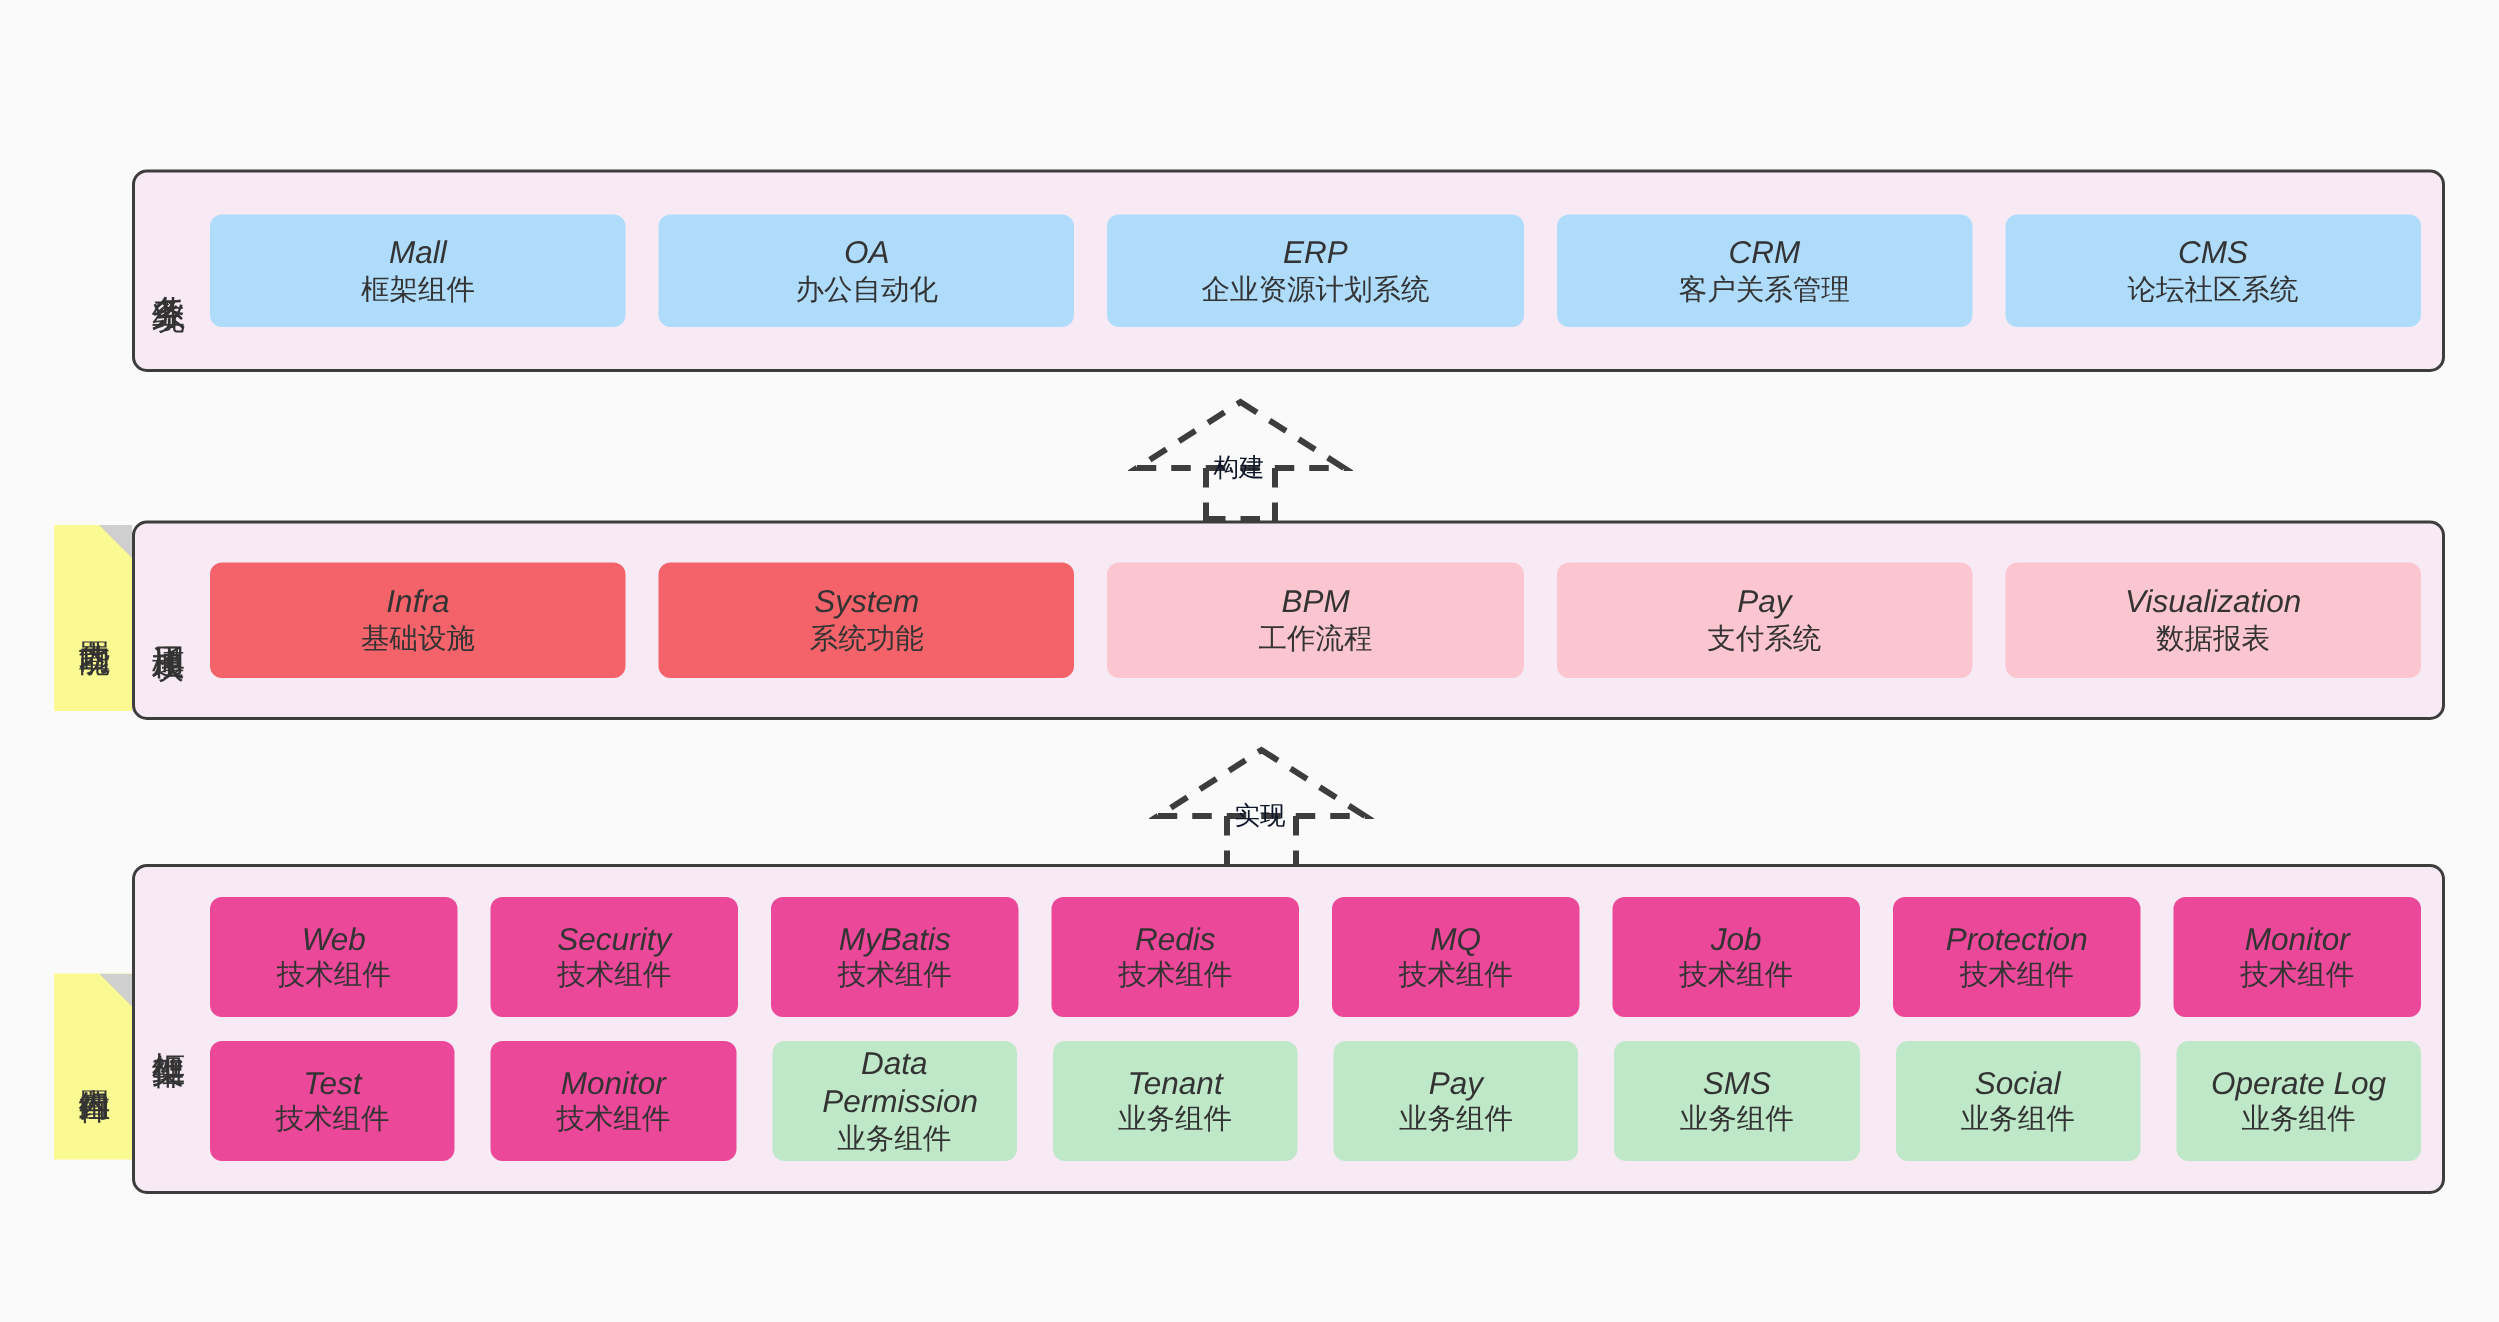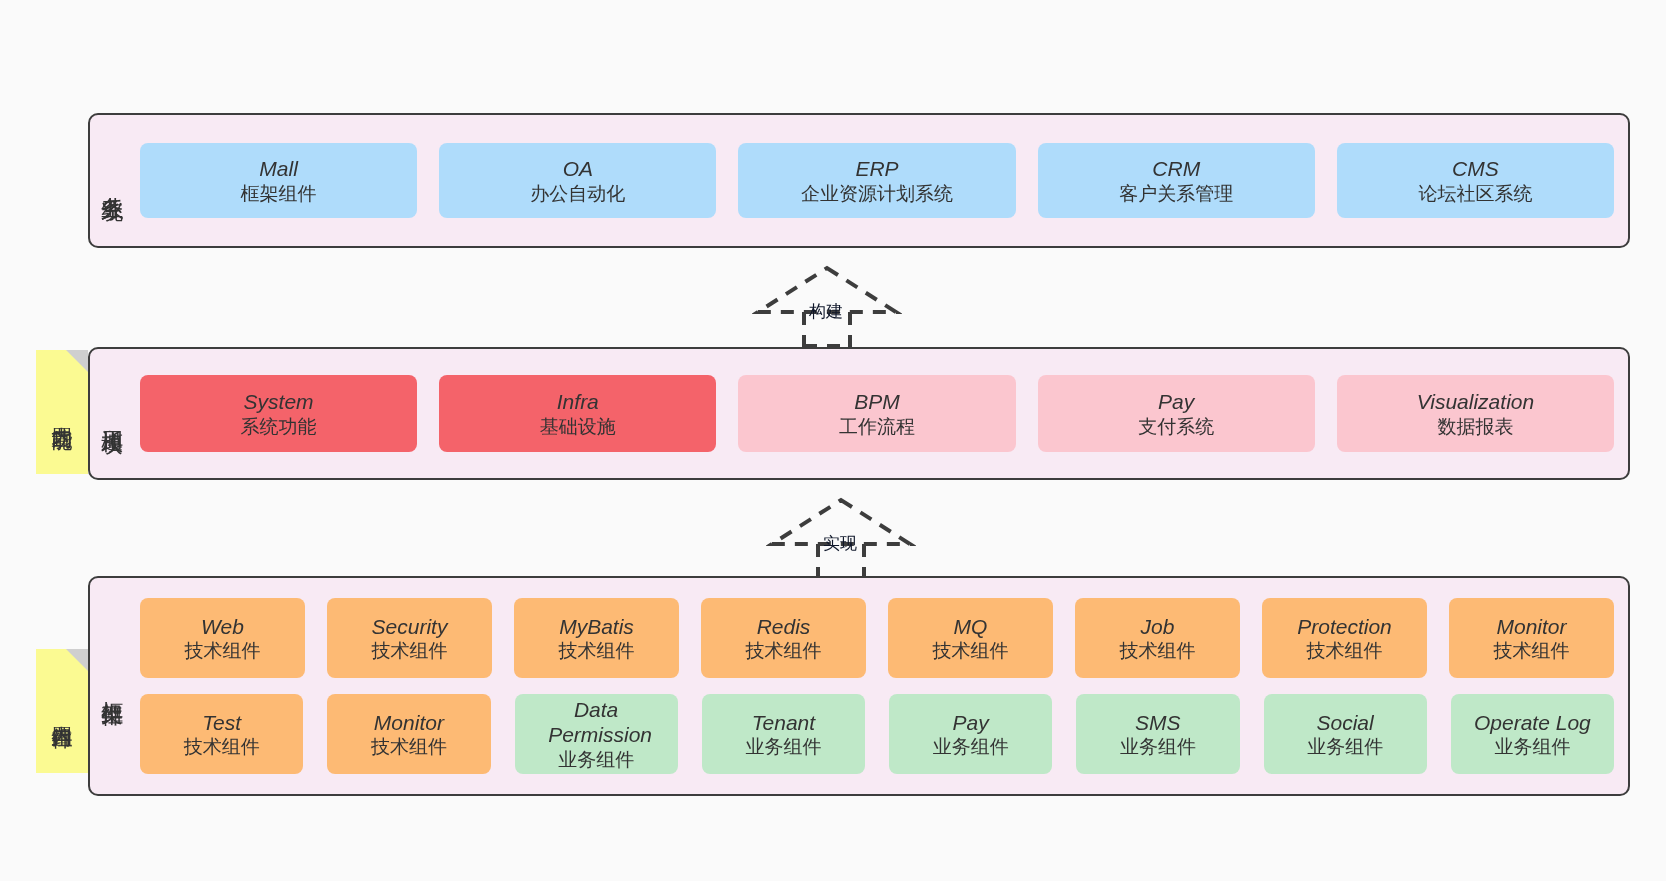--- a/index.html
+++ b/index.html
@@ -89,21 +89,21 @@
   }
   .card .card-sub {
     font-size: 19px;
     color: #333333;
   }
 
   
   .c-blue        { background: #afdcfb; }
   .c-red-strong  { background: #f4636a; }
   .c-red-light   { background: #fbc6cf; }
-  .c-green-strong{ background: #fdba74; }
+  .c-green-strong{ background: #ec4899; }
   .c-green-light { background: #bfe8c8; }
 
   
   .sticky {
     position: absolute;
     background: #fbfa92;
     box-sizing: border-box;
     display: flex;
     align-items: center;
     justify-content: center;
@@ -189,26 +189,26 @@
   <div class="sticky" id="sticky-common" style="left:36px; top:350px; width:52px; height:124px;">
     <span class="fold"></span>
     <span>内置功能</span>
   </div>
 
   <div class="layer" id="layer-common-module" style="left:88px; top:347px; width:1542px; height:133px;">
     <div class="layer-title">通用模块</div>
     <div class="cards">
       <div class="card-row" style="height:77px;">
         <div class="card c-red-strong">
+          <div class="card-title">Infra</div>
+          <div class="card-sub">基础设施</div>
+        </div>
+        <div class="card c-red-strong">
           <div class="card-title">System</div>
           <div class="card-sub">系统功能</div>
-        </div>
-        <div class="card c-red-strong">
-          <div class="card-title">Infra</div>
-          <div class="card-sub">基础设施</div>
         </div>
         <div class="card c-red-light">
           <div class="card-title">BPM</div>
           <div class="card-sub">工作流程</div>
         </div>
         <div class="card c-red-light">
           <div class="card-title">Pay</div>
           <div class="card-sub">支付系统</div>
         </div>
         <div class="card c-red-light">

